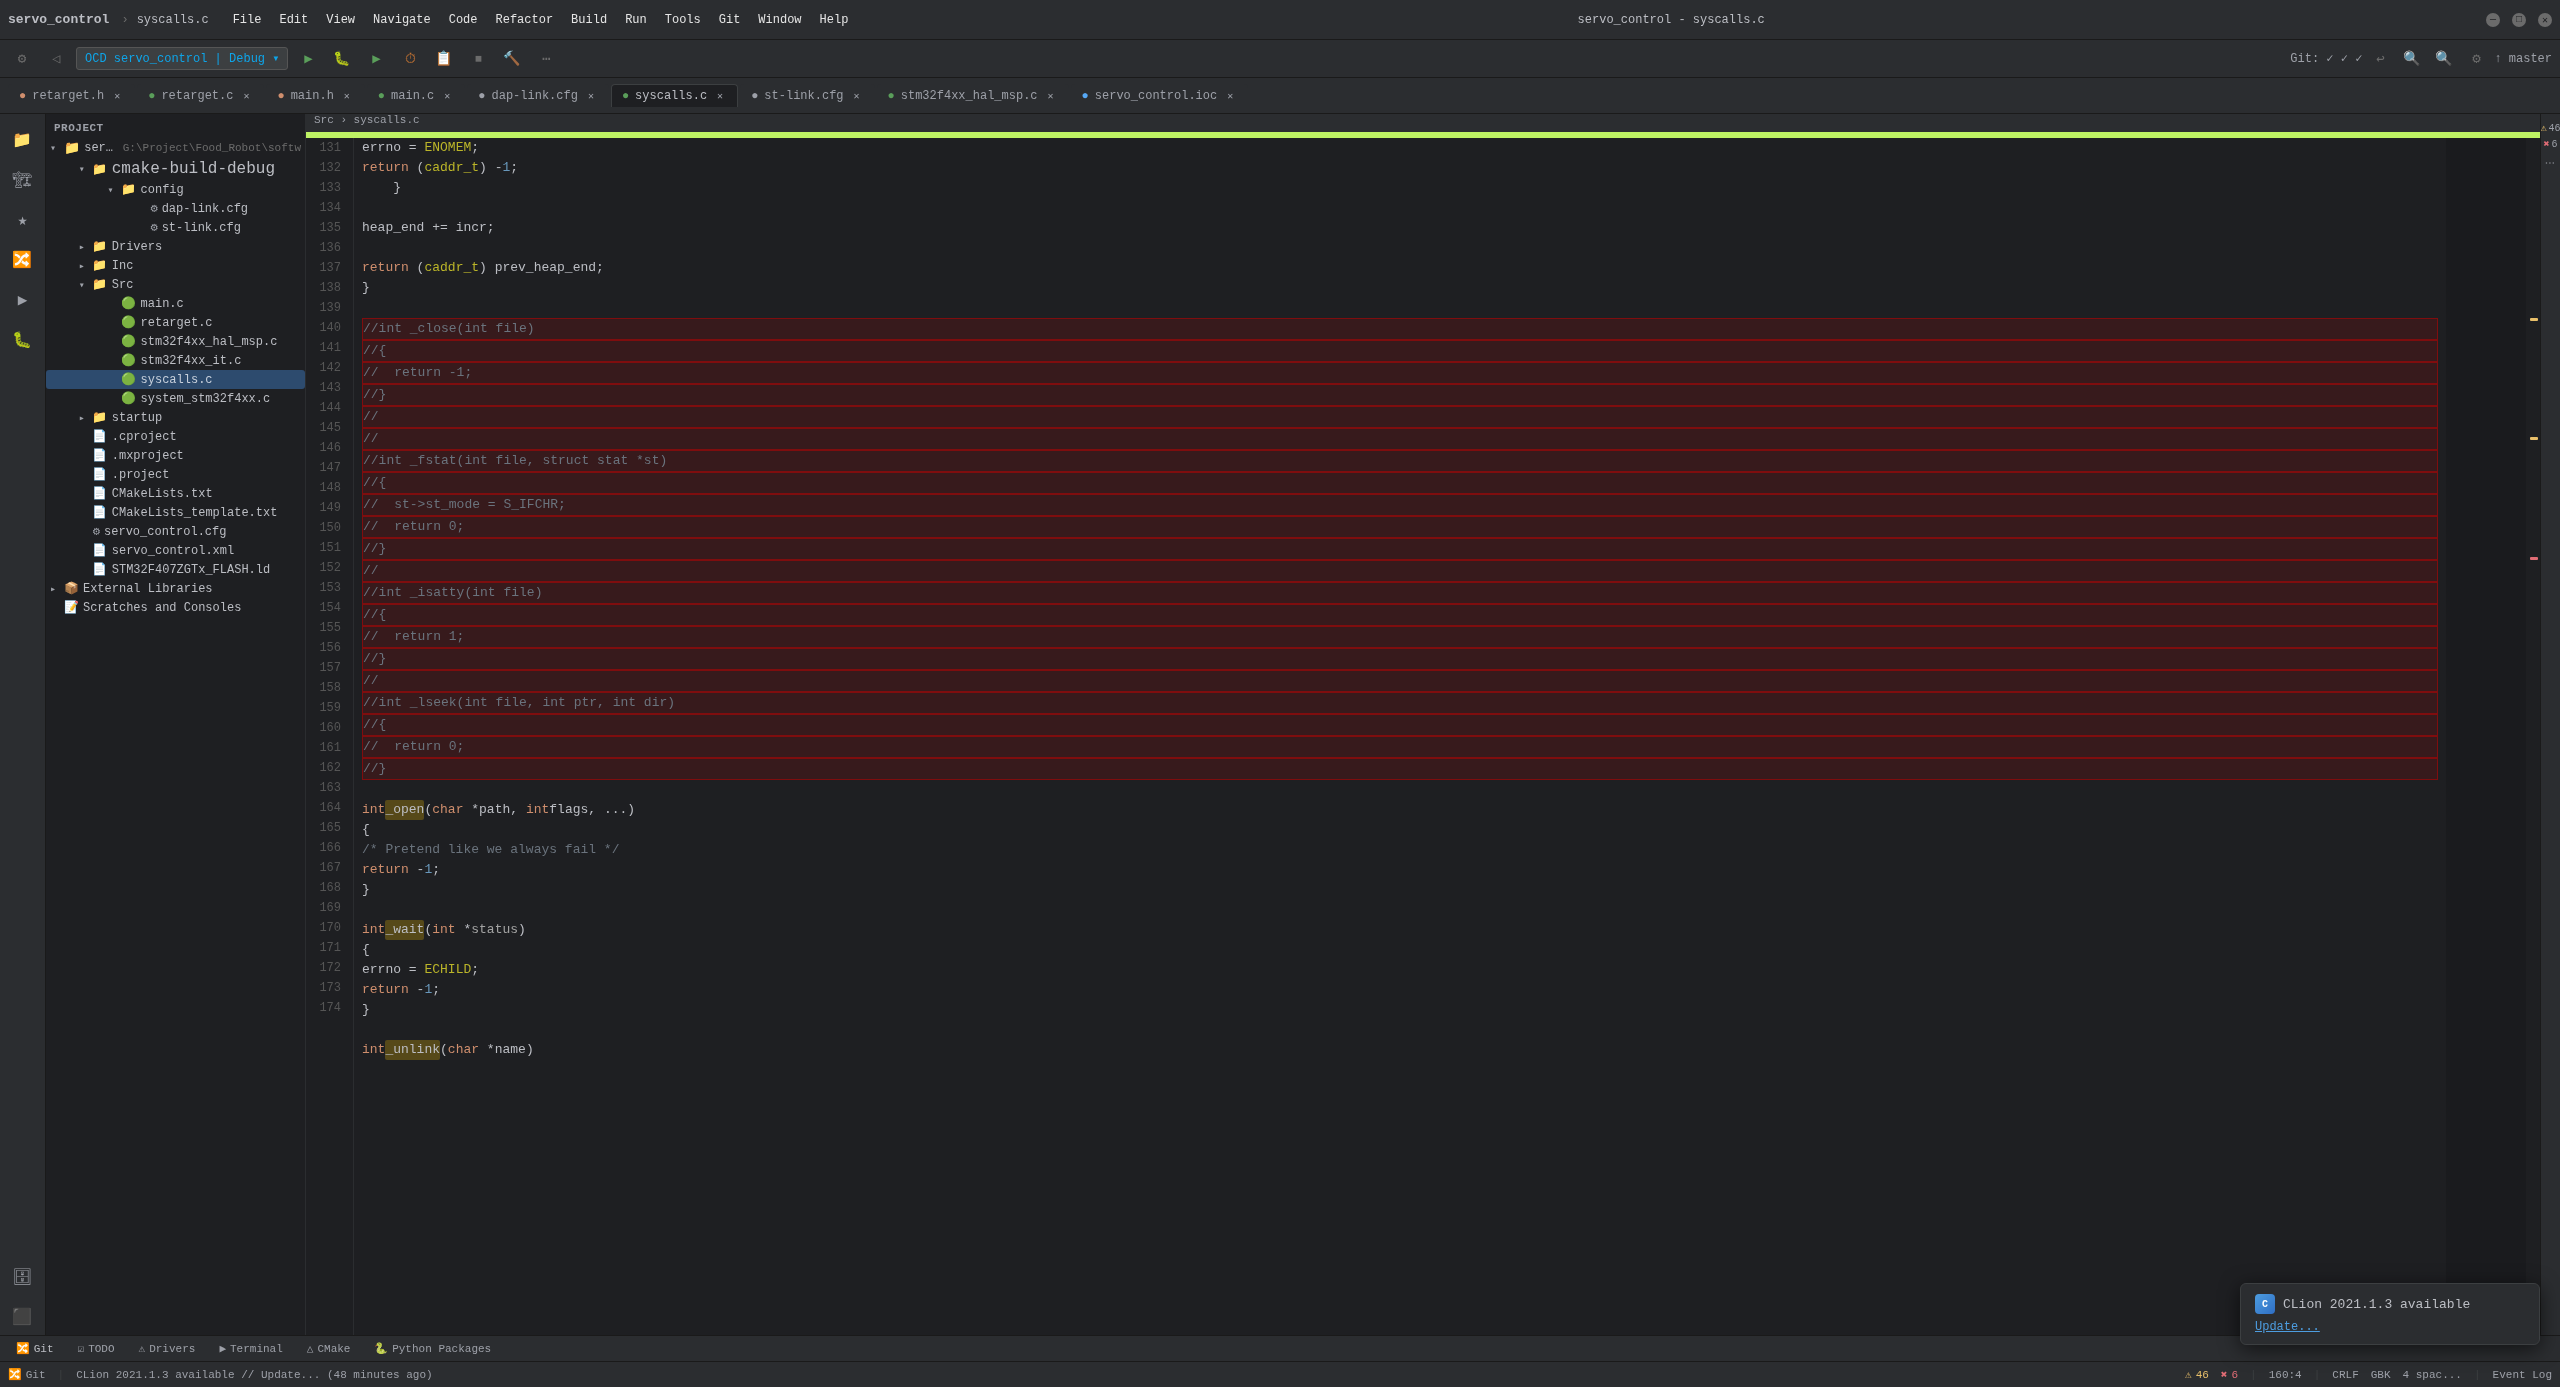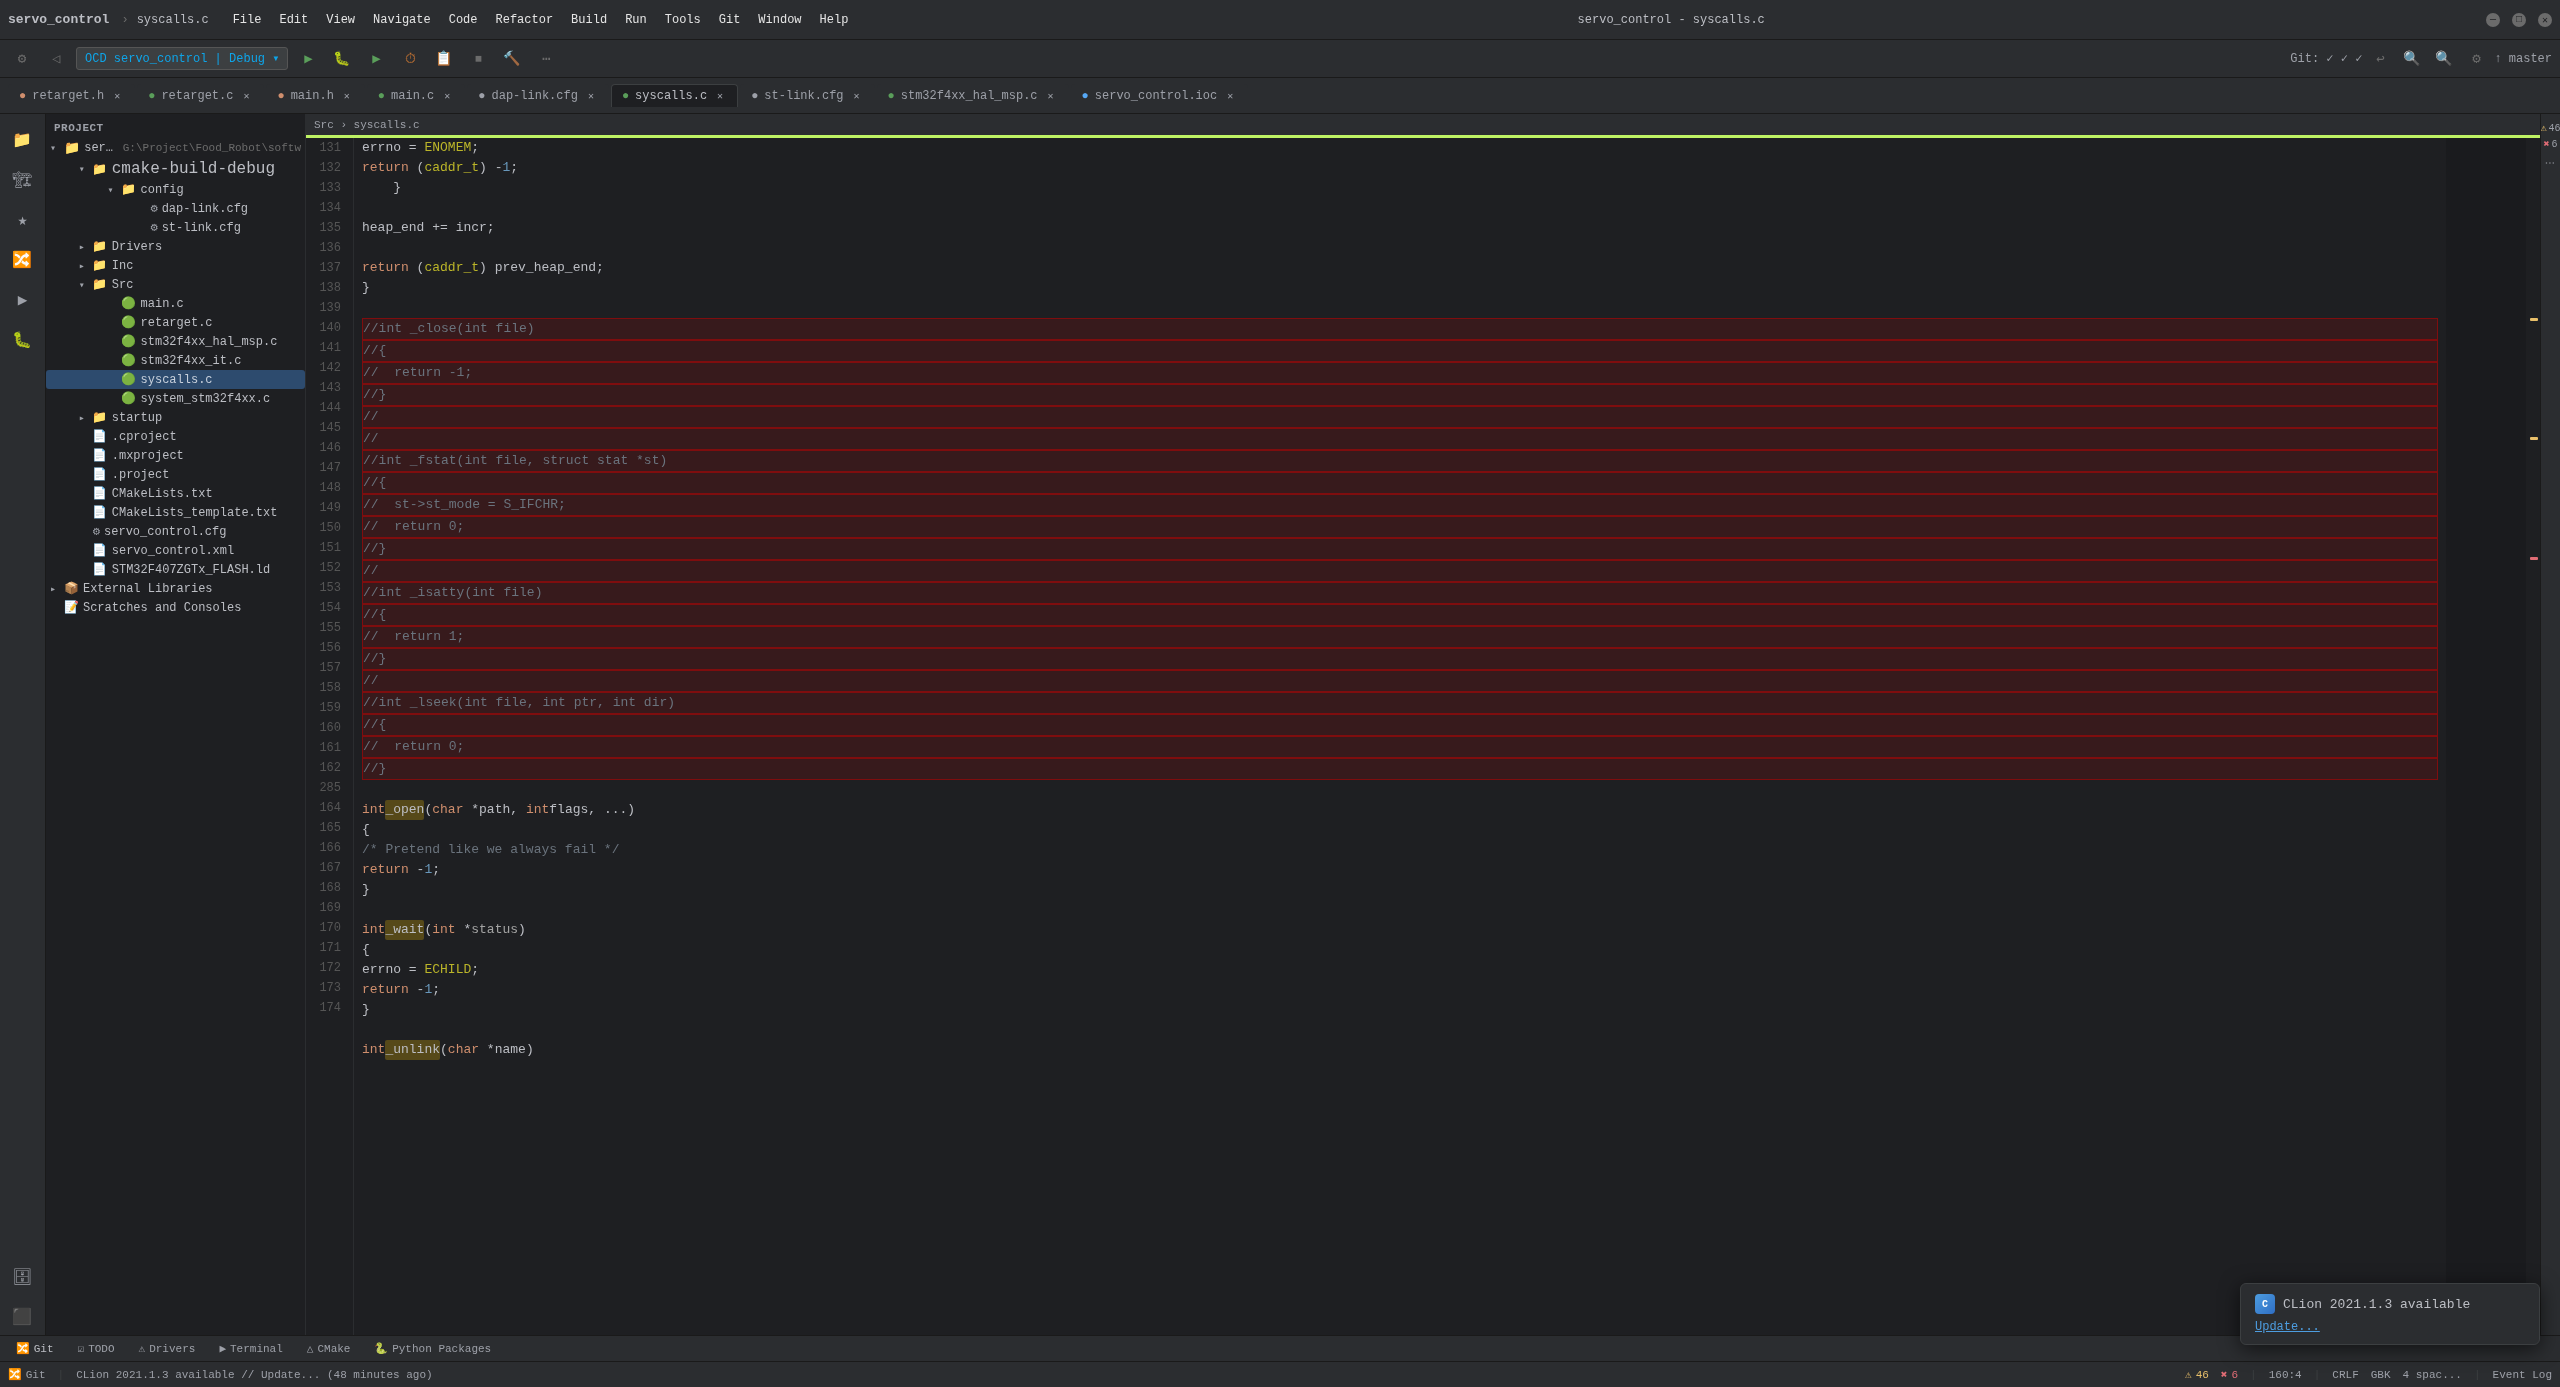--- a/index.html
+++ b/index.html
@@ -633,21 +633,21 @@
     </div>
       <div class="tree-item">
       <span class="tree-arrow"></span>
       <span class="tree-icon" style="color:#9da0a8; font-size:12px;">📝</span>
       <span class="tree-label" style="font-size:12px;">Scratches and Consoles</span>
     </div>
     </div>
 
   <div class="editor-area">
 
-    <div style="background:#2b2d30; height:24px; display:flex; align-items:center; padding:0 8px; font-size:11px; color:#9da0a8; border-bottom:3px solid #bef264;">
+    <div style="background:#2b2d30; height:24px; display:flex; padding:0 8px; font-size:11px; color:#9da0a8; border-bottom:6px solid #bef264;">
       <span>Src › syscalls.c</span>
     </div>
 
     <div class="code-editor">
       <div class="line-numbers" id="line-numbers">
           <div>131</div>
           <div>132</div>
           <div>133</div>
           <div>134</div>
           <div>135</div>
@@ -671,21 +671,21 @@
           <div>153</div>
           <div>154</div>
           <div>155</div>
           <div>156</div>
           <div>157</div>
           <div>158</div>
           <div>159</div>
           <div>160</div>
           <div>161</div>
           <div>162</div>
-          <div>285</div>
+          <div>163</div>
           <div>164</div>
           <div>165</div>
           <div>166</div>
           <div>167</div>
           <div>168</div>
           <div>169</div>
           <div>170</div>
           <div>171</div>
           <div>172</div>
           <div>173</div>

